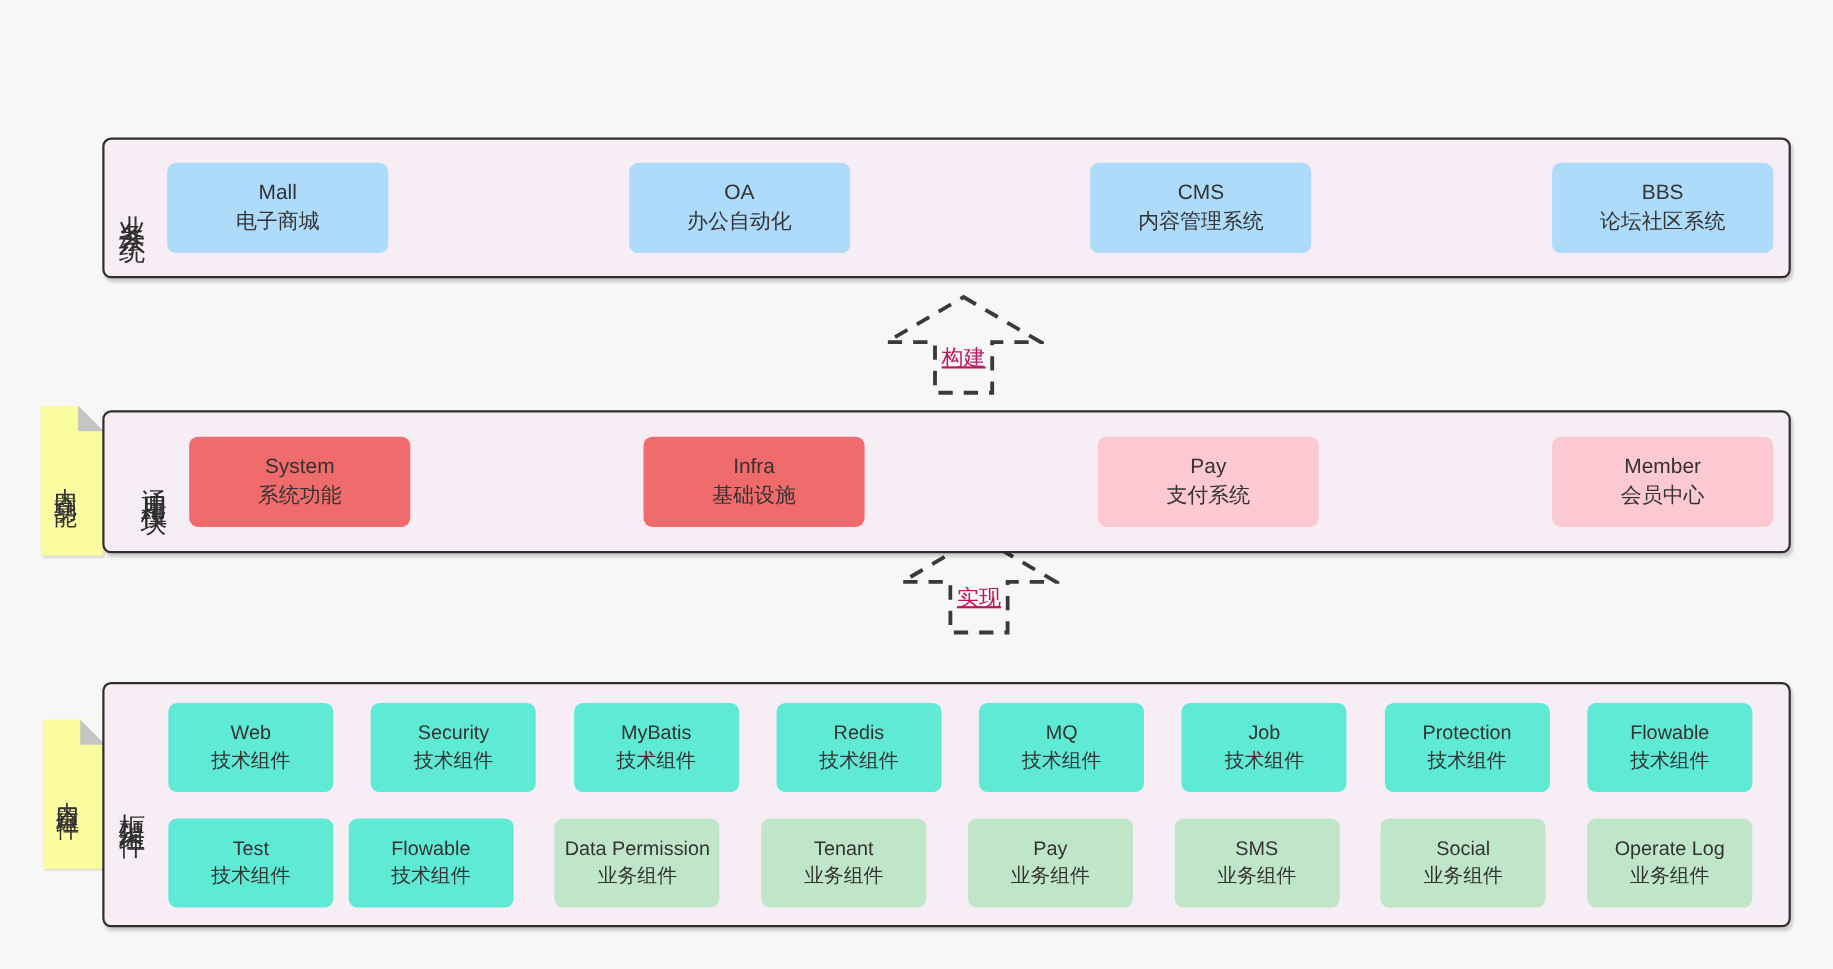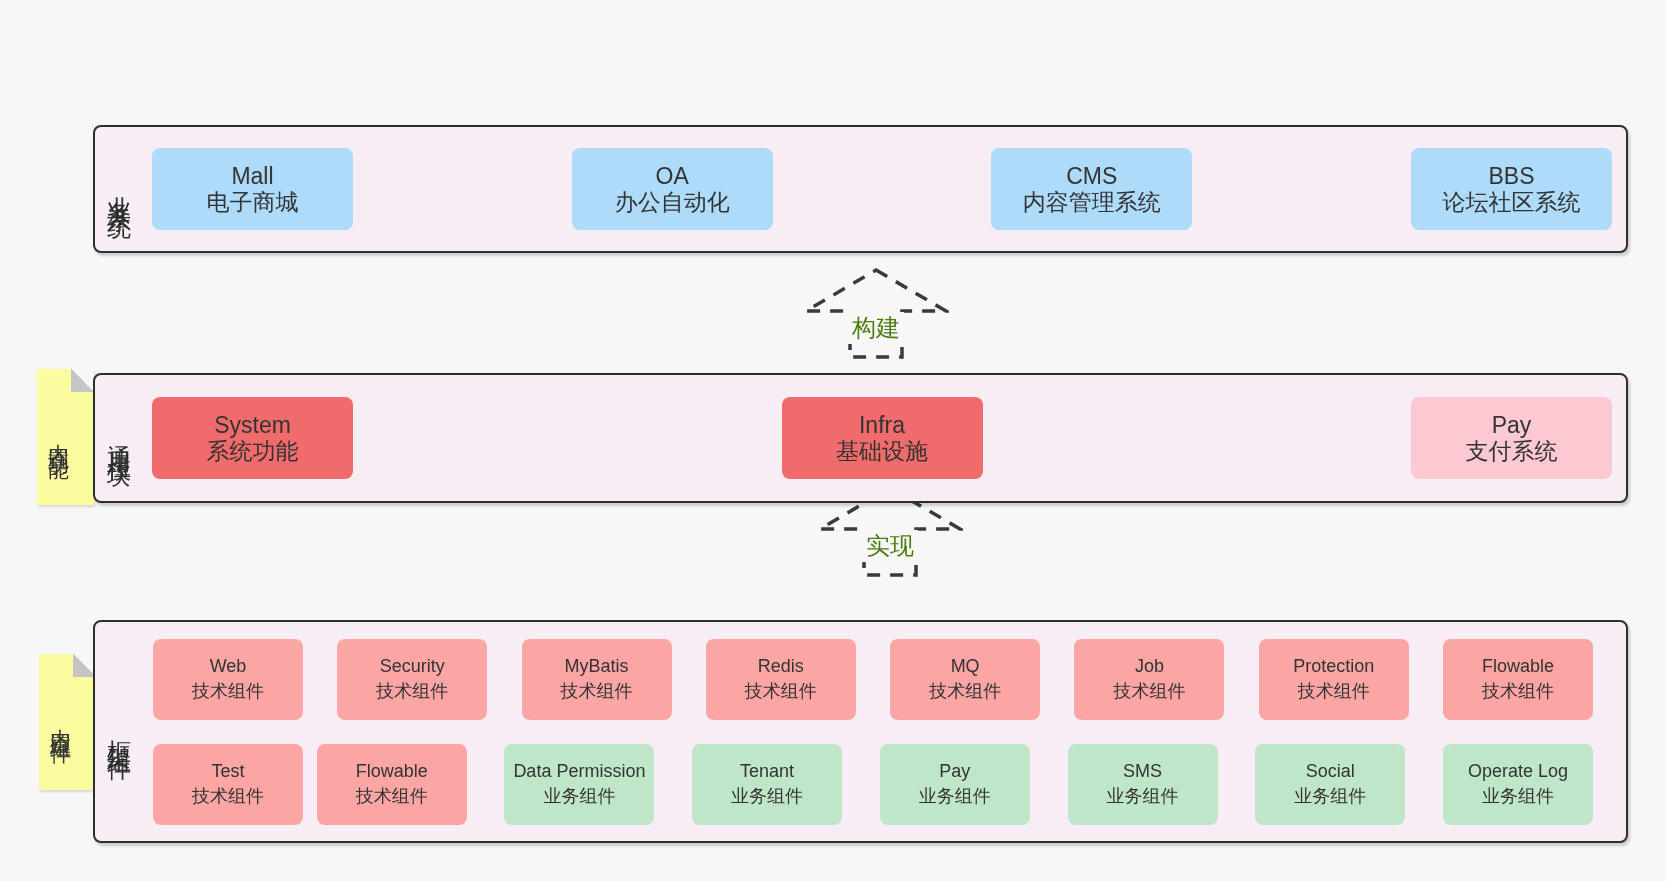--- a/index.html
+++ b/index.html
@@ -11,45 +11,45 @@
   }
   
   .layer{
     position:absolute;left:93px;width:1535px;
     background:#f6edf5;border:2.5px solid #2e2e2e;border-radius:8px;
     box-sizing:border-box;display:flex;align-items:center;
     box-shadow:2px 3px 3px rgba(0,0,0,0.18);
     z-index:2;
   }
   .layer-1{top:125px;height:128px;}
-  .layer-2{top:373px;height:130px;}
+  .layer-2{top:373px;height:130px;padding-left:20px;}
   .layer-3{top:620px;height:223px;}
   .layer-label{
     writing-mode:vertical-rl;text-orientation:upright;
     font-size:24px;letter-spacing:6px;color:#2e2e2e;
     margin-left:11px;line-height:26px;flex:0 0 auto;
     user-select:none;white-space:nowrap;
   }
   .box-area{flex:1;display:flex;justify-content:space-between;align-items:center;
     padding-left:20px;padding-right:14px;}
   .box-area.cols8{padding-left:21px;padding-right:33px;}
   .rows{flex:1;display:flex;flex-direction:column;gap:24px;}
   
   .box{
     height:82px;border-radius:8px;
     display:flex;flex-direction:column;justify-content:center;align-items:center;
-    text-align:center;font-size:23px;line-height:26px;color:#333;
+    text-align:center;font-size:19px;line-height:26px;color:#333;
     box-sizing:border-box;padding:2px 6px;
   }
   .w6{width:201px;}
   .w8{width:150px;height:81px;font-size:18px;line-height:25px;}
   .blue{background:#aedbf9;}
   .red{background:#f06b6b;}
   .pink{background:#fcc9d3;}
-  .green{background:#fca5a5;}
+  .green{background:#5eead4;}
   .lightgreen{background:#c0e6c9;margin-left:24px;}
   
   .note{
     position:absolute;width:57px;background:#fbfba0;z-index:1;
     display:flex;align-items:center;justify-content:center;
     box-shadow:1px 2px 2px rgba(0,0,0,0.12);
   }
   .note-1{left:37px;top:369px;height:136px;}
   .note-2{left:39px;top:654px;height:136px;}
   .note::after{ 
@@ -61,22 +61,23 @@
     font-size:21px;letter-spacing:5px;color:#333;line-height:22px;
     margin-left:-14px;white-space:nowrap;
   }
   
   .arrow{position:absolute;width:146px;height:94px;z-index:0;}
   .arrow-1{left:803px;top:266px;}
   .arrow-2{left:817px;top:484px;}
   .arrow svg{position:absolute;left:0;top:0;}
   .arrow-label{
     position:absolute;left:50%;top:46px;transform:translateX(-50%);
-    background:#f7f7f7;padding:0 4px;font-size:24px;color:#4d7c0f;
+    background:#f7f7f7;padding:0 4px;font-size:20px;color:#be185d;
     white-space:nowrap;
+    text-decoration:underline;
   }
 </style>
 </head>
 <body>
 
 <div class="stage">
 
   <div class="note note-1">
     <div class="note-label">内置功能</div>
   </div>
@@ -129,20 +130,24 @@
         <div>系统功能</div>
       </div>
       <div class="box red w6">
         <div>Infra</div>
         <div>基础设施</div>
       </div>
       <div class="box pink w6">
         <div>Pay</div>
         <div>支付系统</div>
       </div>
+      <div class="box pink w6">
+        <div>Member</div>
+        <div>会员中心</div>
+      </div>
     </div>
   </div>
 
   <div class="layer layer-3">
     <div class="layer-label">框架组件</div>
     <div class="rows">
       <div class="box-area cols8">
         <div class="box green w8">
           <div>Web</div>
           <div>技术组件</div>

